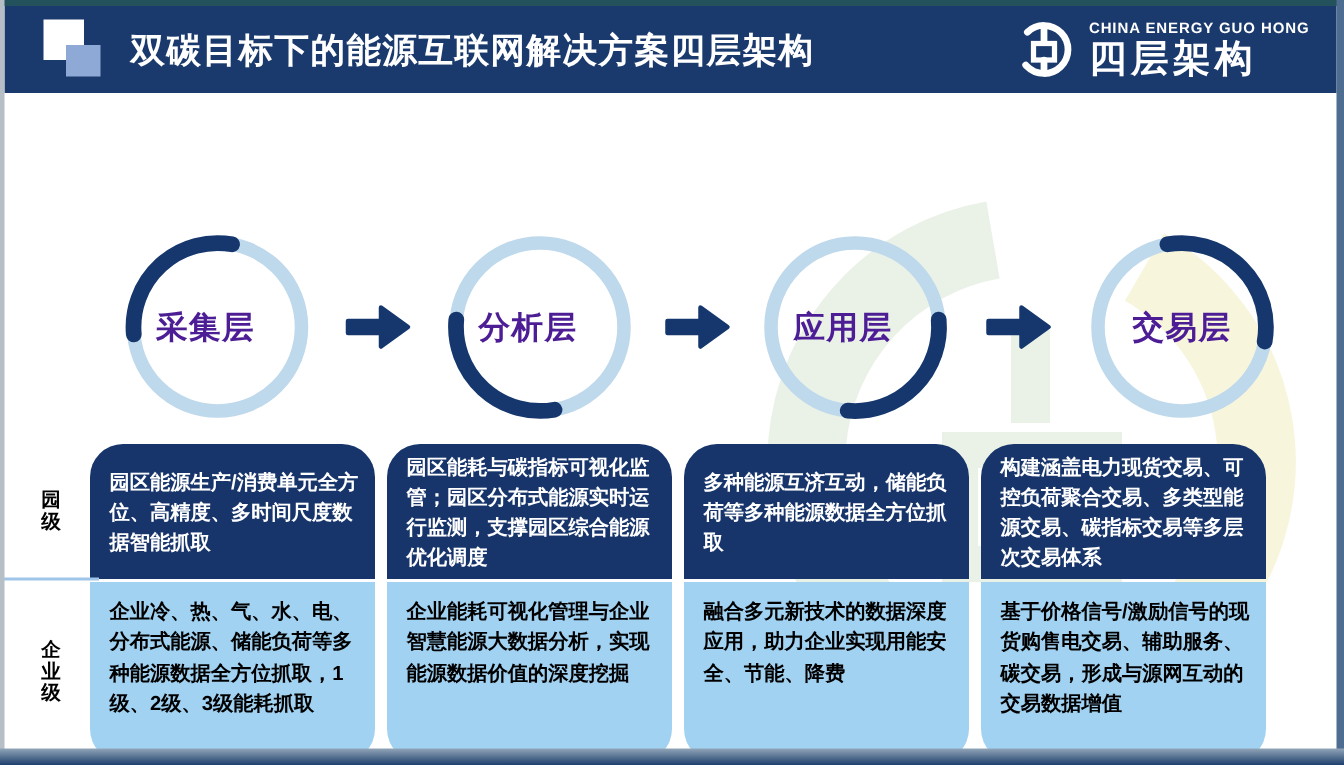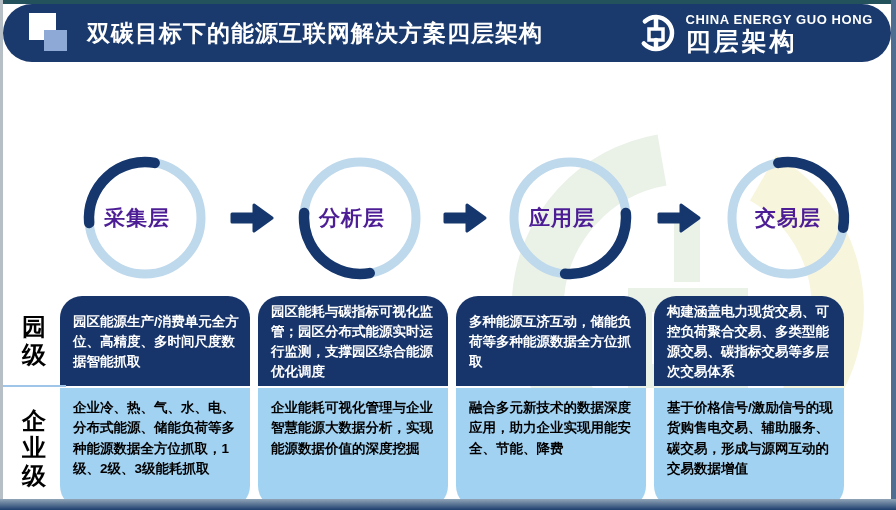--- a/index.html
+++ b/index.html
@@ -9,27 +9,27 @@
   }
   
   .edge-top{position:absolute;top:0;left:0;right:0;height:4px;background:#24525c;z-index:6;}
   .edge-left{position:absolute;top:0;left:0;bottom:0;width:3px;background:#b6bec6;z-index:6;}
   .edge-right{position:absolute;top:0;right:0;bottom:0;width:5px;background:#4e6d90;z-index:6;}
   .footer-bar{position:absolute;left:0;right:0;bottom:0;height:11px;
     background:linear-gradient(to bottom,#91a5b7,#1e3f6e);z-index:7;}
 
   
   .header{position:absolute;top:4px;left:3px;right:5px;height:58px;background:#1a396c;
-    display:flex;align-items:center;padding:0 18px 0 24px;box-sizing:border-box;z-index:5;border-radius:29px;}
+    display:flex;align-items:center;padding:0 18px 0 24px;box-sizing:border-box;z-index:5;}
   .header-icon{width:44px;height:46px;position:relative;margin-right:16px;flex:none;}
   .header-icon .sq-white{position:absolute;top:3px;left:2px;width:27px;height:27px;background:#ffffff;}
   .header-icon .sq-blue{position:absolute;top:20px;left:17px;width:23px;height:21px;background:#8ea9d6;}
   .header-title{color:#ffffff;font-size:23px;font-weight:bold;letter-spacing:1px;white-space:nowrap;}
   .logo{margin-left:auto;display:flex;align-items:center;gap:8px;}
-  .logo-text .en{font-size:13px;color:#ffffff;letter-spacing:.6px;font-weight:bold;margin-bottom:2px;}
+  .logo-text .en{font-size:10px;color:#ffffff;letter-spacing:.6px;font-weight:bold;margin-bottom:2px;}
   .logo-text .cn{font-size:25px;color:#ffffff;font-weight:bold;letter-spacing:3px;line-height:1;}
 
   
   .subtitle{position:absolute;top:80px;left:0;right:0;text-align:center;color:#131335;z-index:3;}
   .sub1{font-size:19px;font-weight:bold;}
   .sub1 .wavy{text-decoration-line:underline;text-decoration-style:wavy;
     text-decoration-color:#cc0000;text-decoration-thickness:1px;text-underline-offset:5px;
     text-decoration-skip-ink:none;}
   .sub2{font-size:21px;font-weight:bold;margin-top:11px;letter-spacing:.5px;}
 
@@ -44,21 +44,21 @@
   .shift-left .layer-label{transform:translateX(-8px);}
   .pos-1{left:79px;}.pos-2{left:294px;}.pos-3{left:504px;}.pos-4{left:722px;}
   .arrow{position:absolute;top:200px;z-index:2;}
   .arr-1{left:229px;}.arr-2{left:442px;}.arr-3{left:656px;}
 
   
   .grid{position:absolute;top:296px;left:8px;width:878px;z-index:2;}
   .row{display:flex;}
   .row + .row{margin-top:2px;}
   .row-label{width:52px;flex:none;display:flex;align-items:center;justify-content:center;
-    font-weight:bold;font-size:24px;color:#000000;}
+    font-weight:bold;font-size:13px;color:#000000;}
   .vtext{width:1.1em;word-break:break-all;line-height:1.15;text-align:center;display:inline-block;}
   .cells{display:flex;gap:8px;}
   .cell{width:190px;flex:none;box-sizing:border-box;font-size:13.5px;font-weight:bold;
     line-height:1.5;padding:8px 10px 6px 13px;text-align:left;}
   .row-park .cell{background:#17356b;color:#ffffff;height:90px;border-radius:22px 22px 0 0;
     display:flex;align-items:center;}
   .row-ent .cell{background:#a2d2f2;color:#000000;height:120px;border-radius:0 0 22px 22px;
     padding-top:10px;}
   .label-divider{position:absolute;left:-8px;top:89px;width:66px;height:2px;background:#9fc6e8;}
 </style>

